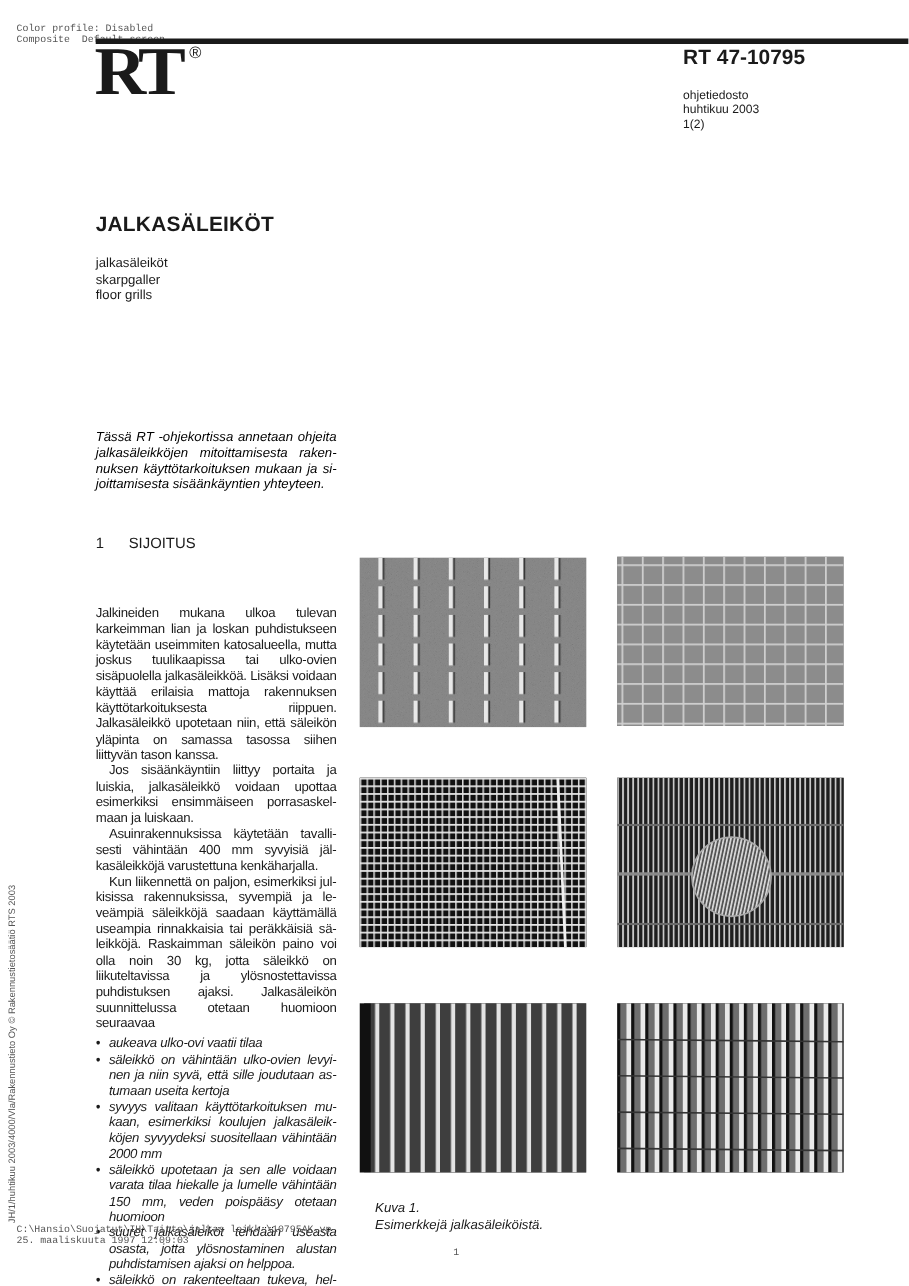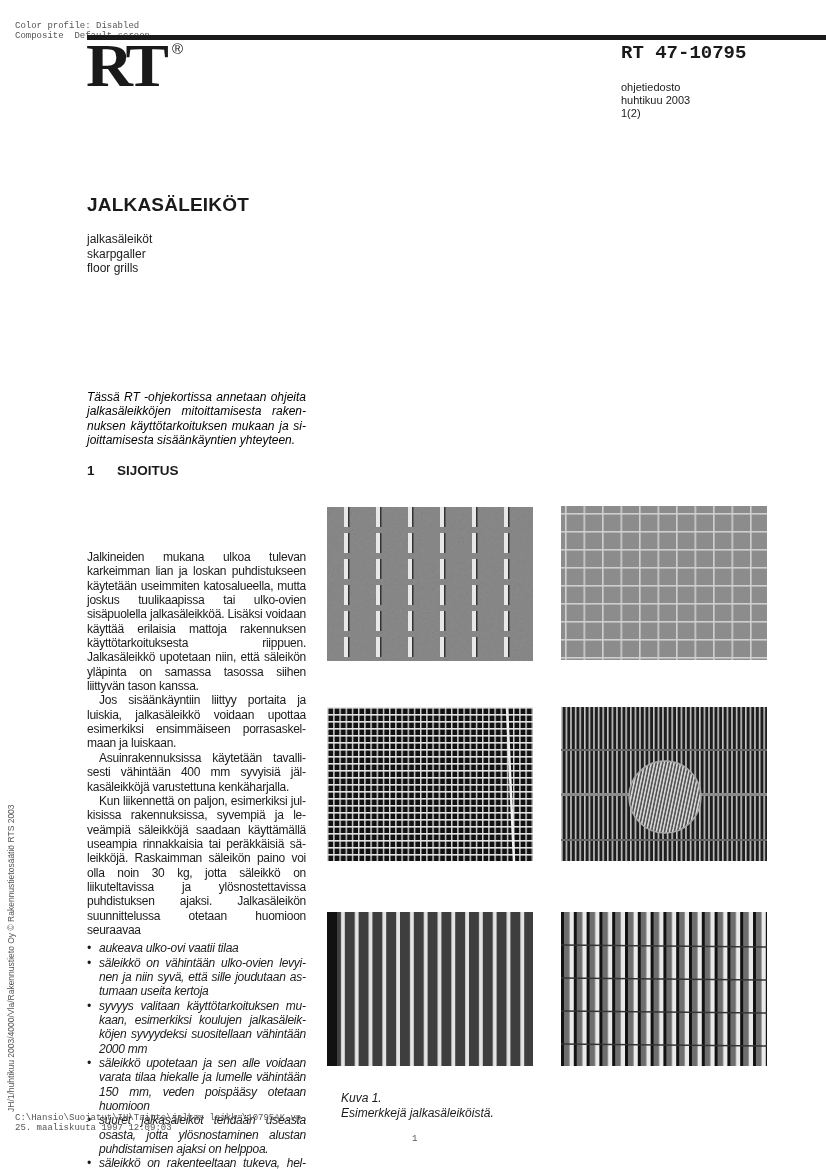--- a/index.html
+++ b/index.html
@@ -4,27 +4,27 @@
 <style>
   html, body { margin:0; padding:0; background:#fff; }
   body { width:826px; height:1169px; position:relative; overflow:hidden;
          font-family:"Liberation Sans", sans-serif; color:#1a1a1a; }
   .mono { font-family:"Liberation Mono", monospace; color:#555; font-size:9px; line-height:10px; }
   #printinfo { position:absolute; left:15px; top:21px; white-space:pre; }
   #topbar { position:absolute; left:87px; top:35px; width:739px; height:5px; background:#1a1a1a; }
   #logo { position:absolute; left:86px; top:36px; font-family:"Liberation Serif", serif;
           font-weight:bold; font-size:62px; line-height:58px; letter-spacing:-5px; color:#1a1a1a; transform:scaleX(1.05); transform-origin:left; }
   #reg { position:absolute; left:172px; top:40px; font-size:15px; }
-  #docnum { position:absolute; left:621px; top:42px; font-size:19px; font-weight:bold;font-family:Liberation Mono, monospace; }
+  #docnum { position:absolute; left:621px; top:42px; font-size:19px; font-weight:bold; }
   #meta { position:absolute; left:621px; top:81px; font-size:11px; line-height:13px; }
   #title { position:absolute; left:87px; top:194px; font-size:19px; font-weight:bold; letter-spacing:0.2px; }
   #names { position:absolute; left:87px; top:232px; font-size:12px; line-height:14.5px; }
   #abstract { position:absolute; left:87px; top:390px; width:219px; font-size:12px; line-height:14.4px;
               font-style:italic; color:#000000; text-align:justify; }
-  #sec { position:absolute; left:87px; top:463px; font-size:13.5px; font-weight:bold; }
+  #sec { position:absolute; left:87px; top:486px; font-size:13.5px; font-weight:normal; }
   #sec .num { display:inline-block; width:30px; }
   #body { position:absolute; left:87px; top:505px; width:219px; font-size:12px; line-height:14.35px;
           text-align:justify; hyphens:manual; letter-spacing:-0.25px;margin-top:45px; }
   #body p { margin:0; text-indent:12px; }
   #body p.first { text-indent:0; }
   #body ul { margin:4px 0 0 0; padding:0; list-style:none; }
   #body li { position:relative; padding-left:12px;font-style:italic; }
   #body li::before { content:"•"; position:absolute; left:0; top:0; }
   .photo { position:absolute; width:206px; height:154px; overflow:hidden; }
   #p1 { left:327px; top:507px; background:#858585; }

